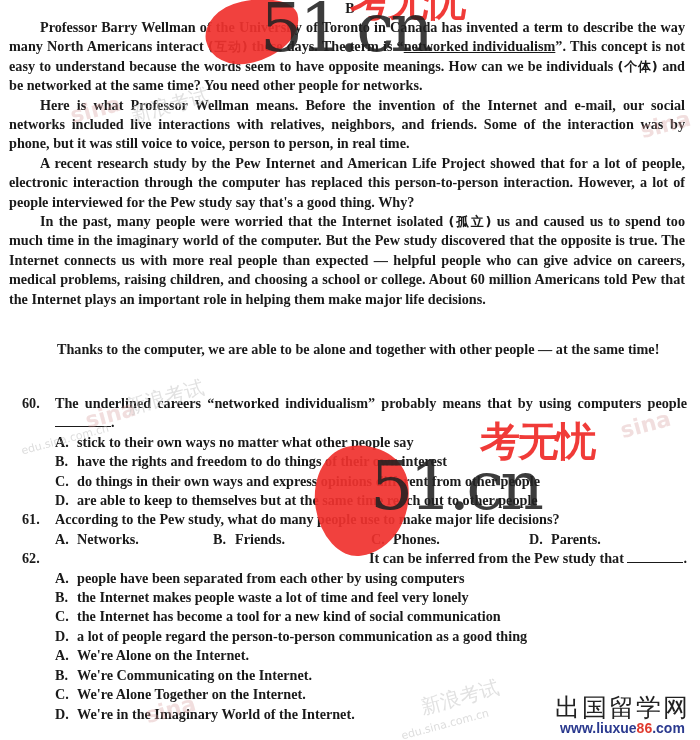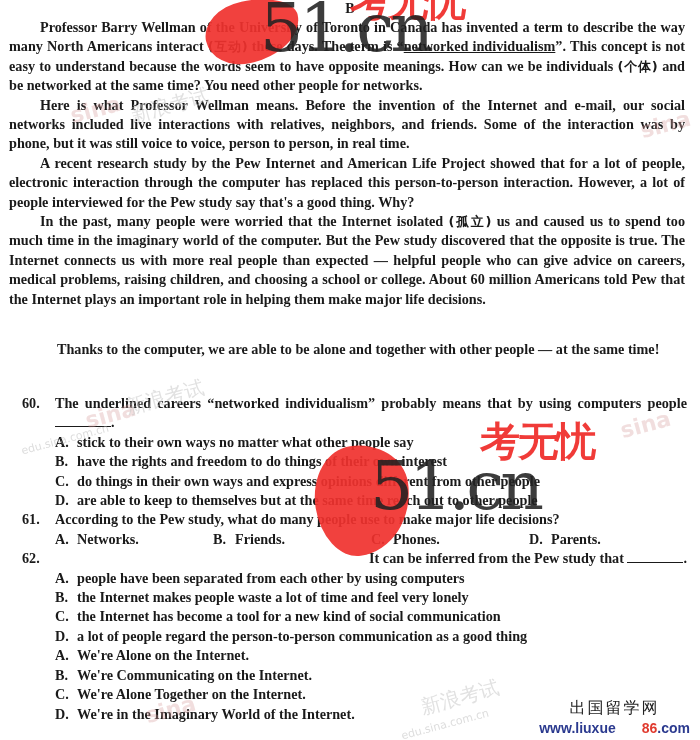--- a/index.html
+++ b/index.html
@@ -31,23 +31,23 @@
   
   .wm { position: absolute; pointer-events: none; }
   .wm-blob { background: #f0312e; opacity: 0.92; border-radius: 45% 55% 60% 40% / 50% 40% 60% 50%; }
   .wm-red-text { color: #f0312e; font-family: "DejaVu Sans", sans-serif; font-weight: bold; font-size: 40px; letter-spacing: -2px; opacity: 0.95; }
   .wm-51 { color: #222; font-family: "DejaVu Serif", serif; font-weight: normal; font-size: 68px; letter-spacing: -4px; opacity: 0.88; }
   .wm-sina { color: #d9a3a3; font-family: "DejaVu Sans", sans-serif; font-size: 22px; opacity: 0.35; transform: rotate(-15deg); font-weight: bold; }
   .wm-sina-small { color: #bbb; font-family: "DejaVu Sans", sans-serif; font-size: 11px; opacity: 0.5; transform: rotate(-15deg); font-weight: normal; }
   .wm-cn-text { color: #c9c9c9; font-family: "DejaVu Sans", sans-serif; font-size: 20px; opacity: 0.55; transform: rotate(-15deg); font-weight: normal; }
 
   .footer-logo { position: absolute; right: 10px; bottom: 4px; text-align: center; font-weight: normal; }
-  .footer-logo .site-name { font-family: "DejaVu Sans", sans-serif; font-size: 16px; color: #222; letter-spacing: 2px; line-height: 24px; }
+  .footer-logo .site-name { font-family: "DejaVu Sans", sans-serif; font-size: 25px; color: #222; letter-spacing: 2px; line-height: 24px; }
   .footer-logo .site-url { font-family: "Liberation Sans", sans-serif; font-size: 14px; color: #2b3a8f; line-height: 16px; font-weight: bold; }
-  .footer-logo .site-url .accent { color: #e03a2e; padding-left: 26px; }
+  .footer-logo .site-url .accent { color: #e03a2e; }
 </style>
 </head>
 <body>
 
 <div class="page">
 
   <div class="section-label">B</div>
 
   <div class="passage">
     <p><span>Professor Barry Wellman of the University of Toronto in Canada has invented a term to describe the way many North Americans interact </span><span class="cjk">(互动)</span><span> these days. The term is “</span><span class="underlined">networked individualism</span><span>”. This concept is not easy to understand because the words seem to have opposite meanings. How can we be individuals </span><span class="cjk">(个体)</span><span> and be networked at the same time? You need other people for networks.</span></p>

